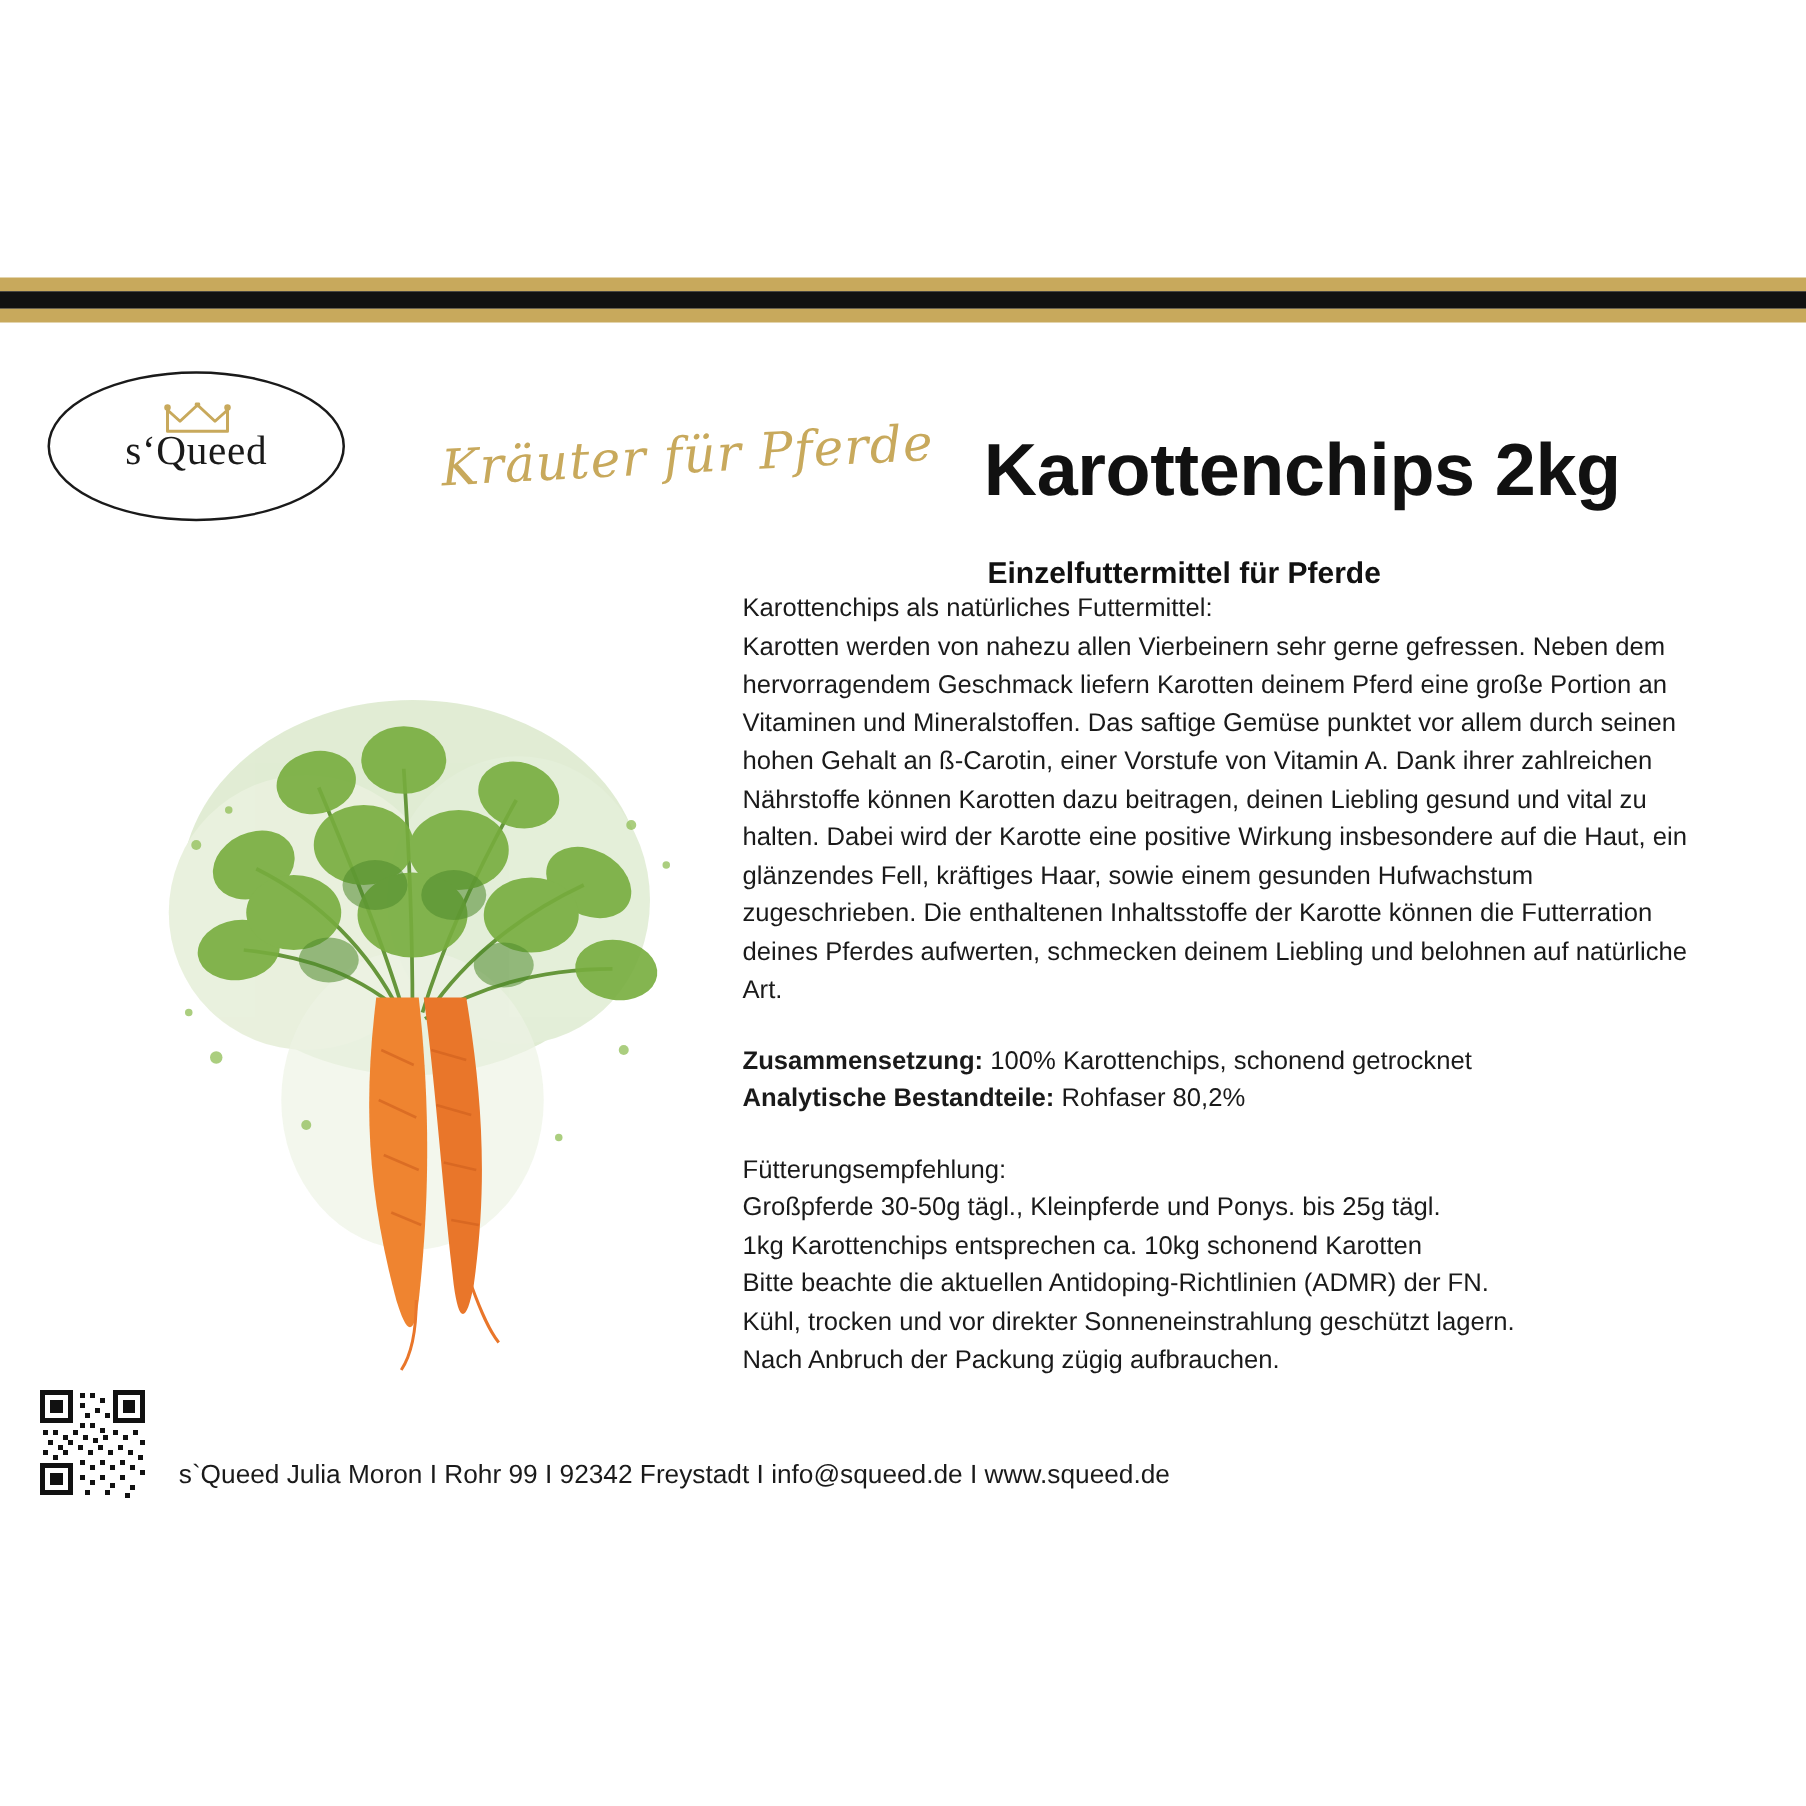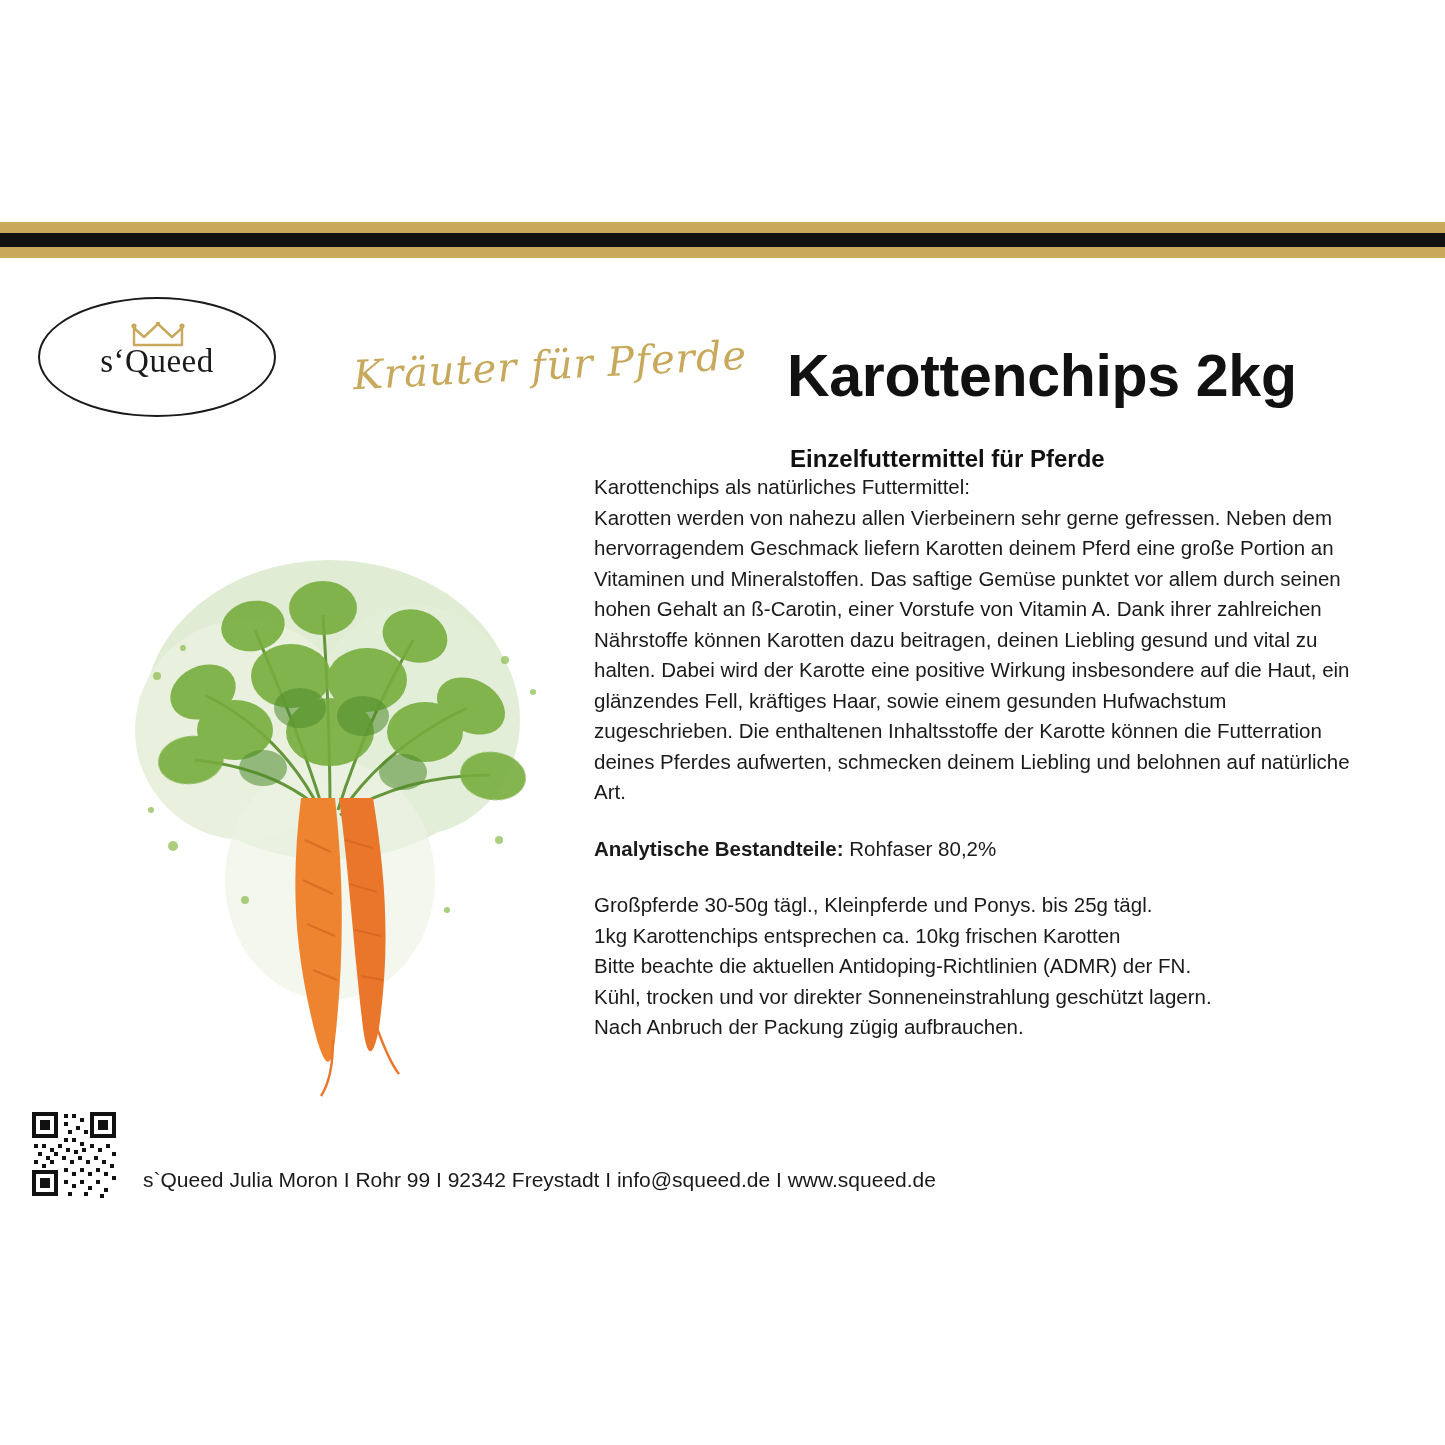--- a/index.html
+++ b/index.html
@@ -277,28 +277,33 @@
     </svg>
   </div>
 
   <div class="text-col">
     <div class="head">Karottenchips als natürliches Futtermittel:</div>
     <div class="para">Karotten werden von nahezu allen Vierbeinern sehr gerne gefressen. Neben dem hervorragendem Geschmack liefern Karotten deinem Pferd eine große Portion an Vitaminen und Mineralstoffen. Das saftige Gemüse punktet vor allem durch seinen hohen Gehalt an ß-Carotin, einer Vorstufe von Vitamin A. Dank ihrer zahlreichen Nährstoffe können Karotten dazu beitragen, deinen Liebling gesund und vital zu halten. Dabei wird der Karotte eine positive Wirkung insbesondere auf die Haut, ein glänzendes Fell, kräftiges Haar, sowie einem gesunden Hufwachstum zugeschrieben. Die enthaltenen Inhaltsstoffe der Karotte können die Futterration deines Pferdes aufwerten, schmecken deinem Liebling und belohnen auf natürliche Art.</div>
 
     <div class="block-gap"></div>
 
     <div>
+      <span class="inline-head">Zusammensetzung:</span>
+      <span>100% Karottenchips, schonend getrocknet</span>
+    </div>
+    <div>
       <span class="inline-head">Analytische Bestandteile:</span>
       <span>Rohfaser 80,2%</span>
     </div>
 
     <div class="block-gap"></div>
 
+    <div class="head">Fütterungsempfehlung:</div>
     <div>Großpferde 30-50g tägl., Kleinpferde und Ponys. bis 25g tägl.</div>
-    <div>1kg Karottenchips entsprechen ca. 10kg frischen Karotten</div>
+    <div>1kg Karottenchips entsprechen ca. 10kg schonend Karotten</div>
     <div>Bitte beachte die aktuellen Antidoping-Richtlinien (ADMR) der FN.</div>
     <div>Kühl, trocken und vor direkter Sonneneinstrahlung geschützt lagern.</div>
     <div>Nach Anbruch der Packung zügig aufbrauchen.</div>
   </div>
 
   <div class="qr">
     <svg width="92" height="92" viewBox="0 0 92 92" shape-rendering="crispEdges">
       <rect x="0" y="0" width="92" height="92" fill="#ffffff"></rect>
       <g fill="#111111">
 

